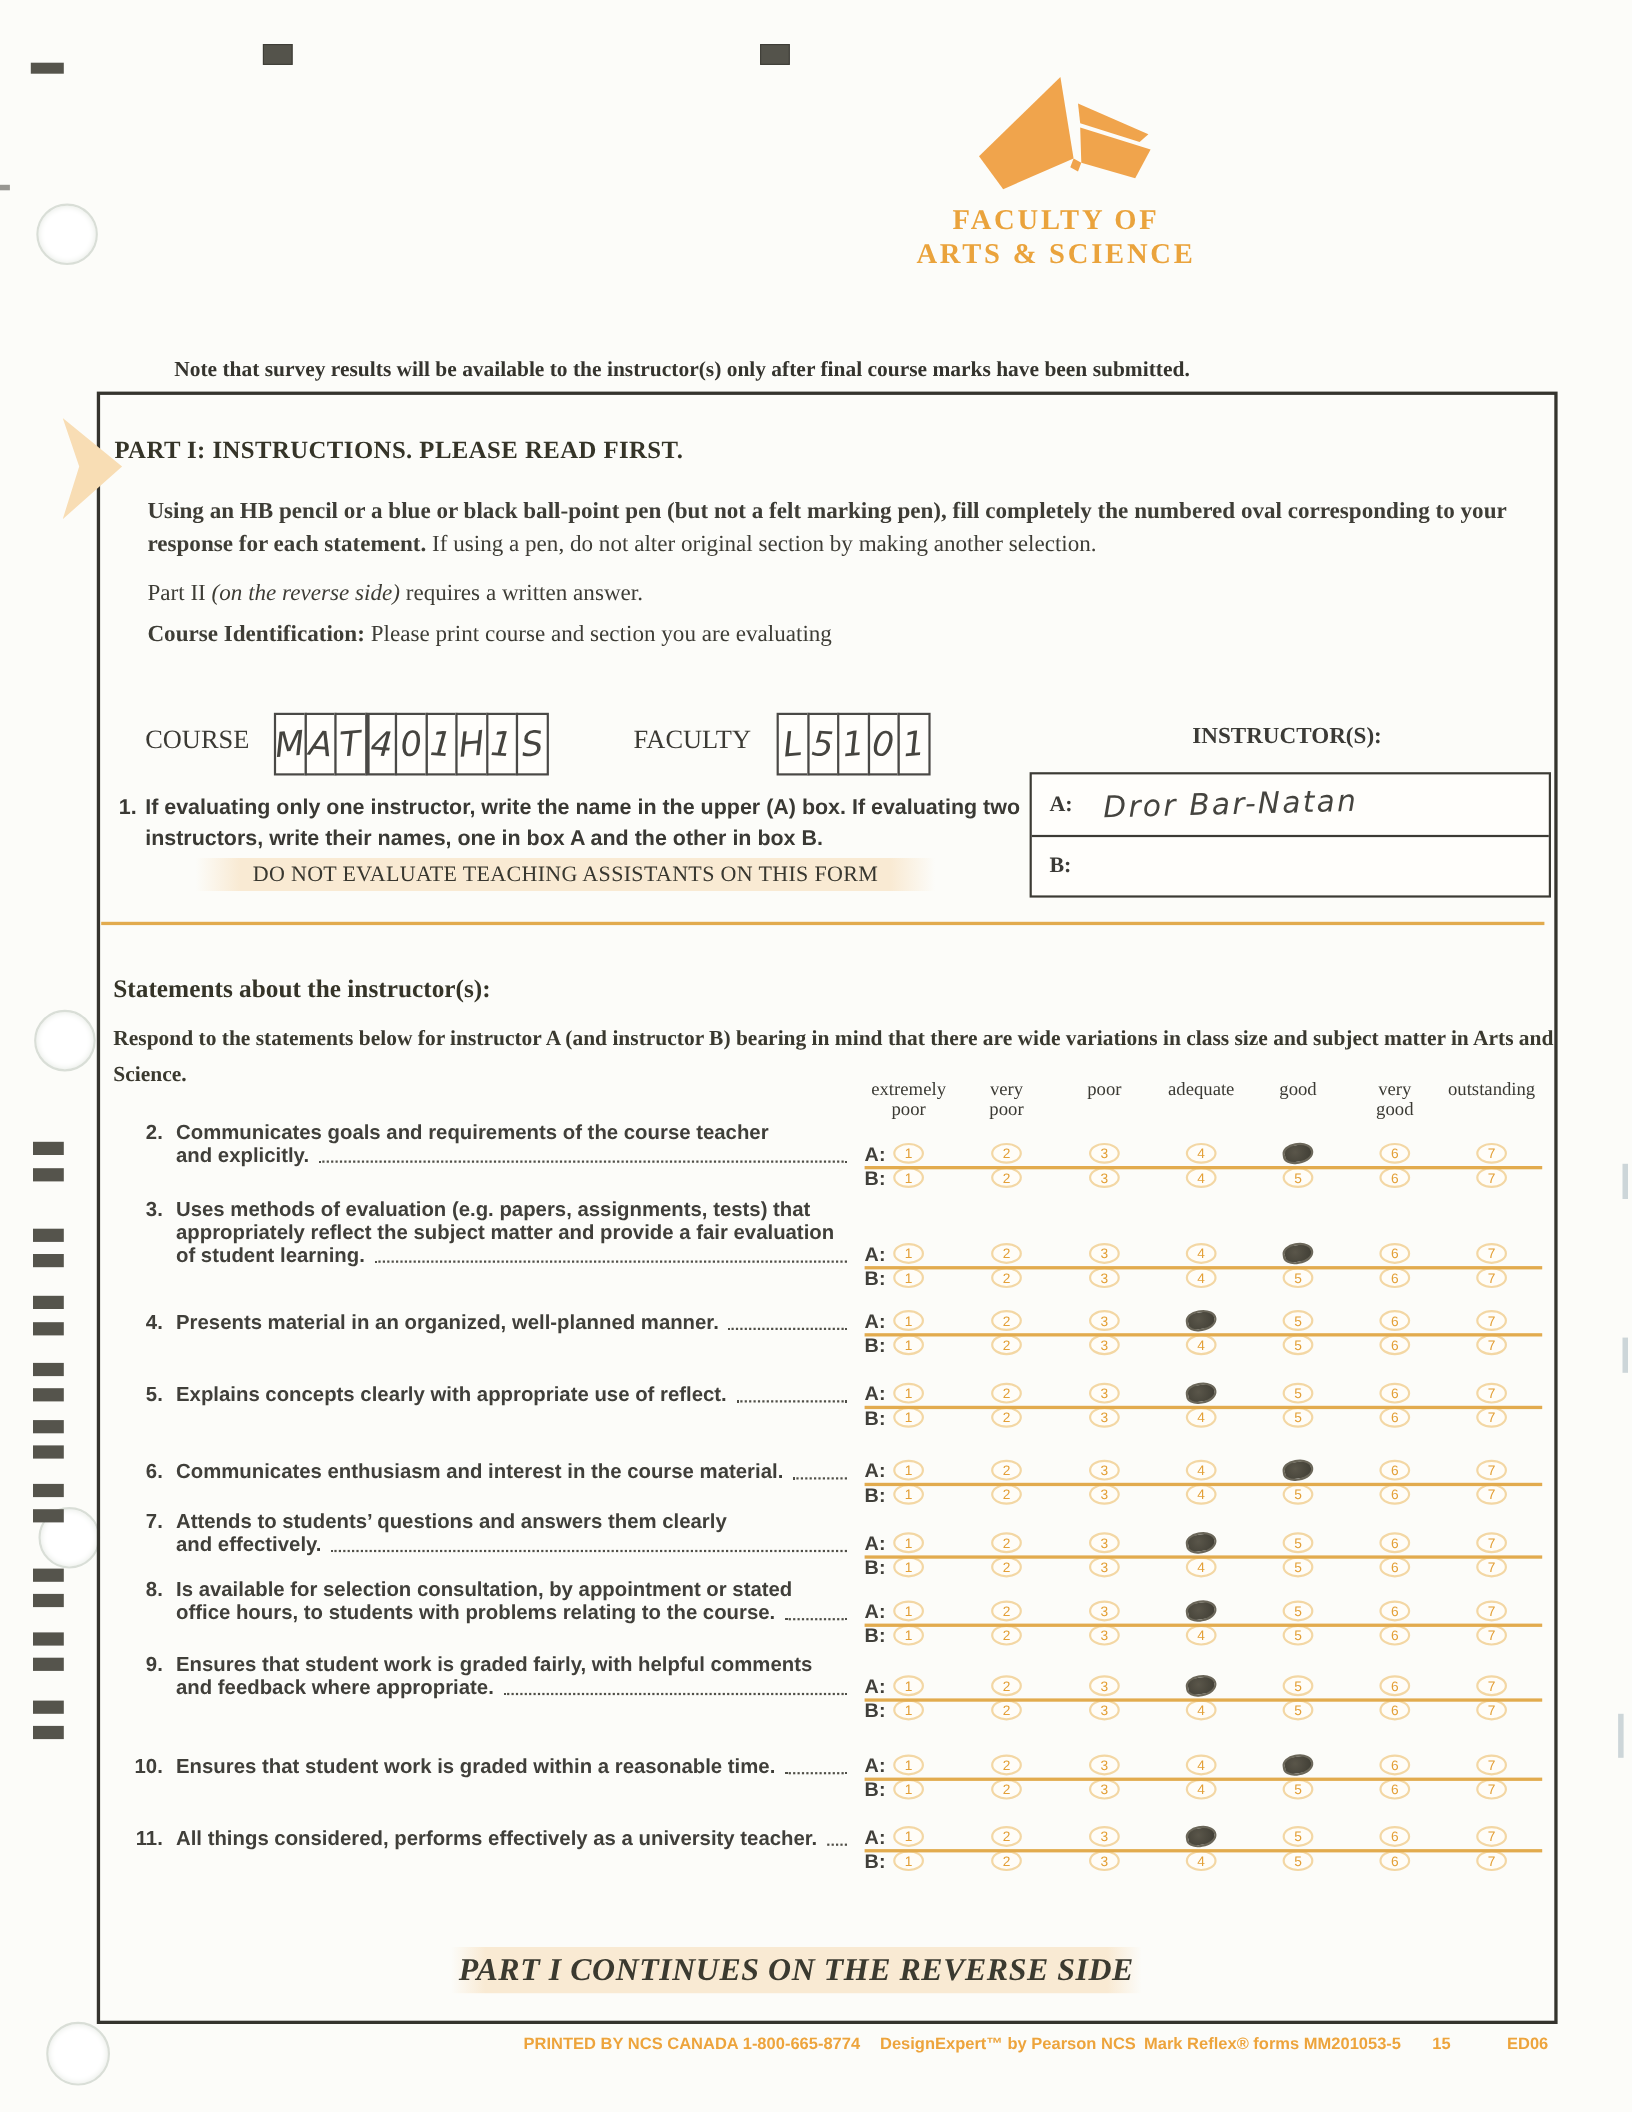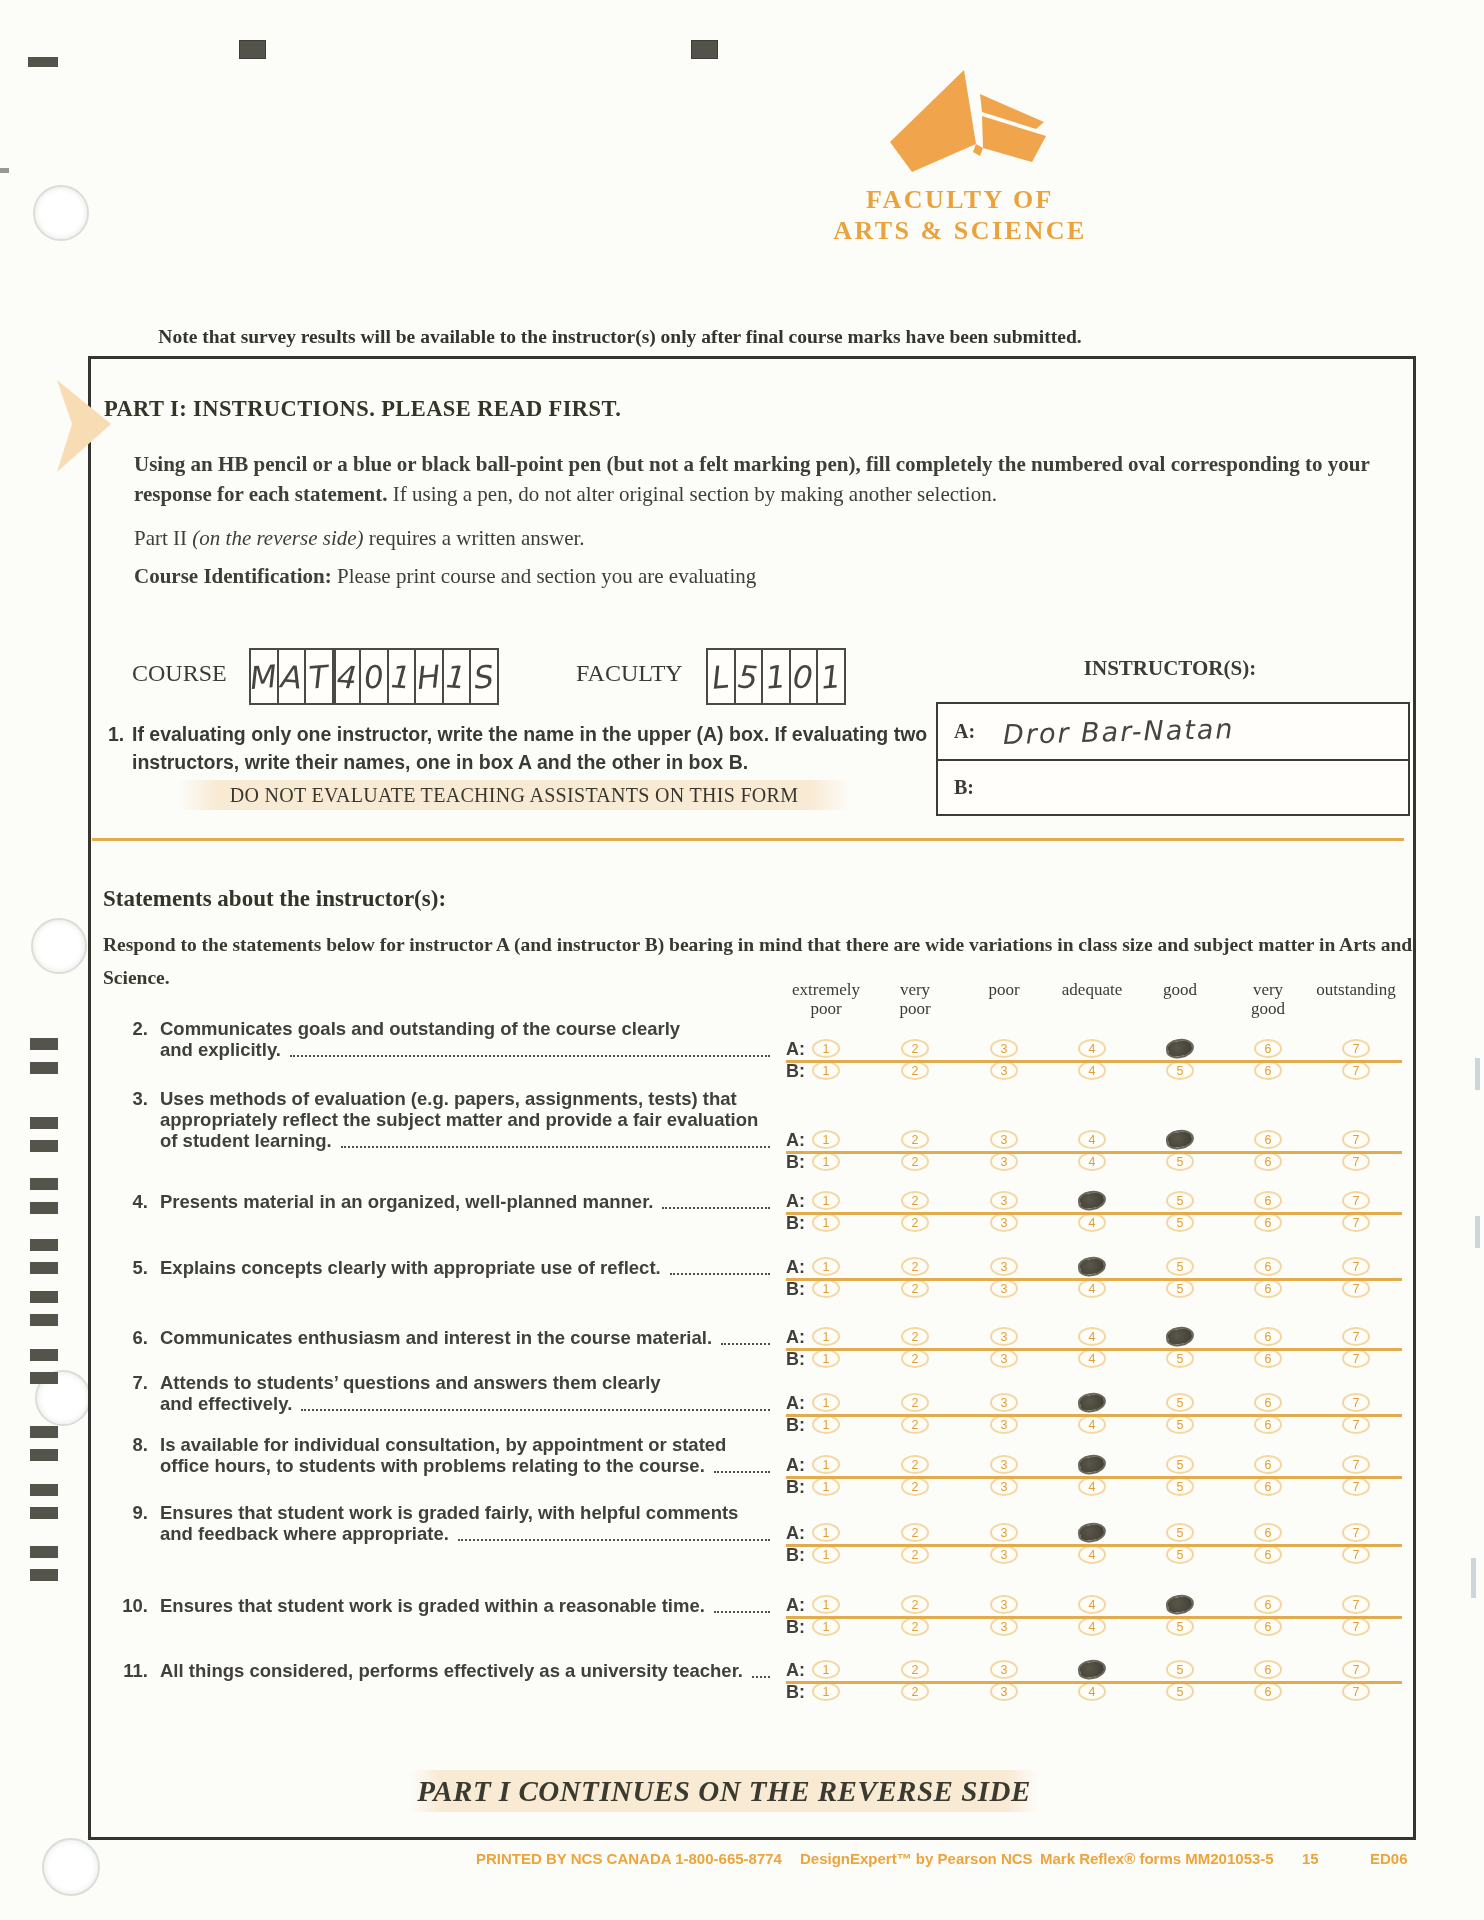--- a/index.html
+++ b/index.html
@@ -224,21 +224,21 @@
         <div>very</div>
         <div>good</div>
       </div>
       <div class="scale-label" style="left: 1291px; top: 980px; width: 130px;">
         <div>outstanding</div>
       </div>
     </div>
   <div id="questions">
       <div class="q-num" style="left: 92px; top: 1018px;">2.</div>
       <div class="q-line" style="left: 160px; top: 1018px; width: auto;">
-        <span class="q-line-text">Communicates goals and outstanding of the course clearly</span>
+        <span class="q-line-text">Communicates goals and requirements of the course teacher</span>
       </div>
       <div class="q-line" style="left: 160px; top: 1039px; width: 622px;">
         <span class="q-line-text">and explicitly.</span>
         <div class="leader"></div>
       </div>
       <div class="row-label" style="left: 786px; top: 1039px;">A:</div>
       <div class="bubble" style="left: 812px; top: 1039px;">1</div>
       <div class="bubble" style="left: 901px; top: 1039px;">2</div>
       <div class="bubble" style="left: 990px; top: 1039px;">3</div>
       <div class="bubble" style="left: 1078px; top: 1039px;">4</div>
@@ -368,21 +368,21 @@
       <div class="bubble b-row" style="left: 812px; top: 1415px;">1</div>
       <div class="bubble b-row" style="left: 901px; top: 1415px;">2</div>
       <div class="bubble b-row" style="left: 990px; top: 1415px;">3</div>
       <div class="bubble b-row" style="left: 1078px; top: 1415px;">4</div>
       <div class="bubble b-row" style="left: 1166px; top: 1415px;">5</div>
       <div class="bubble b-row" style="left: 1254px; top: 1415px;">6</div>
       <div class="bubble b-row" style="left: 1342px; top: 1415px;">7</div>
       <div class="orange-rule" style="left: 786px; top: 1414px; width: 616px; height: 2.5px;"></div>
       <div class="q-num" style="left: 92px; top: 1434px;">8.</div>
       <div class="q-line" style="left: 160px; top: 1434px; width: auto;">
-        <span class="q-line-text">Is available for individual consultation, by appointment or stated</span>
+        <span class="q-line-text">Is available for selection consultation, by appointment or stated</span>
       </div>
       <div class="q-line" style="left: 160px; top: 1455px; width: 622px;">
         <span class="q-line-text">office hours, to students with problems relating to the course.</span>
         <div class="leader"></div>
       </div>
       <div class="row-label" style="left: 786px; top: 1455px;">A:</div>
       <div class="bubble" style="left: 812px; top: 1455px;">1</div>
       <div class="bubble" style="left: 901px; top: 1455px;">2</div>
       <div class="bubble" style="left: 990px; top: 1455px;">3</div>
       <div class="bubble filled" style="left: 1078px; top: 1455px;"></div>

